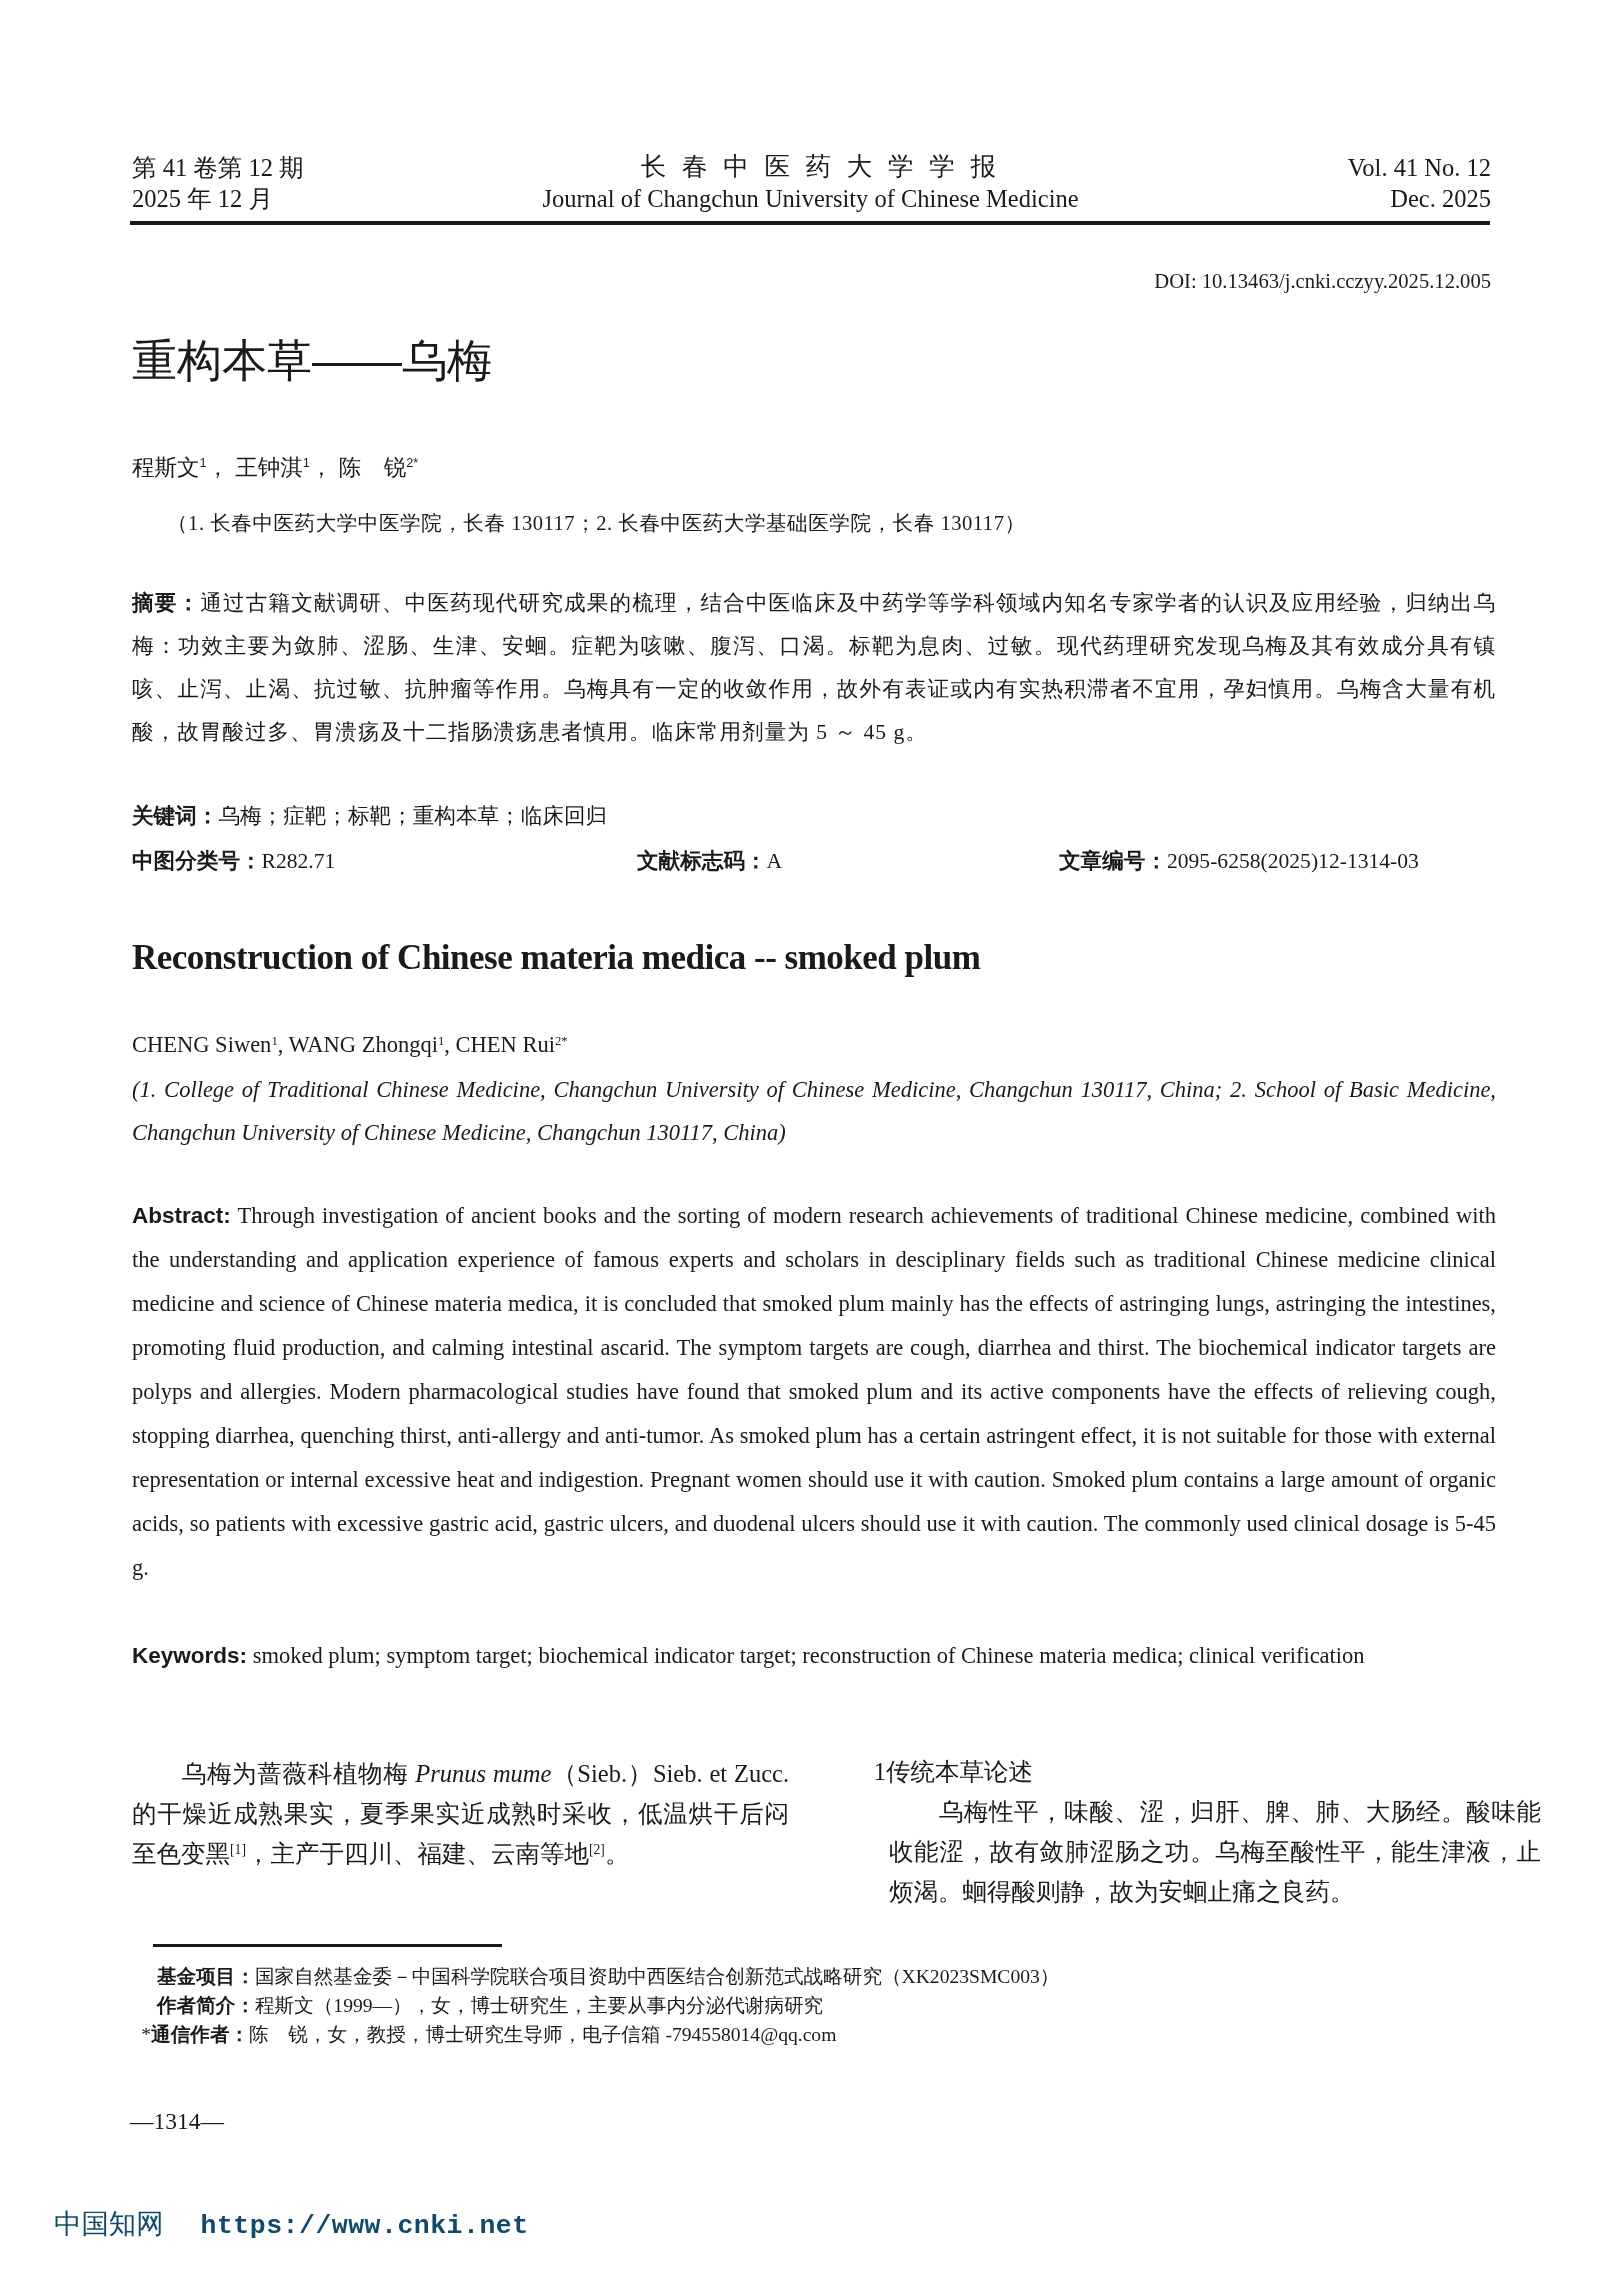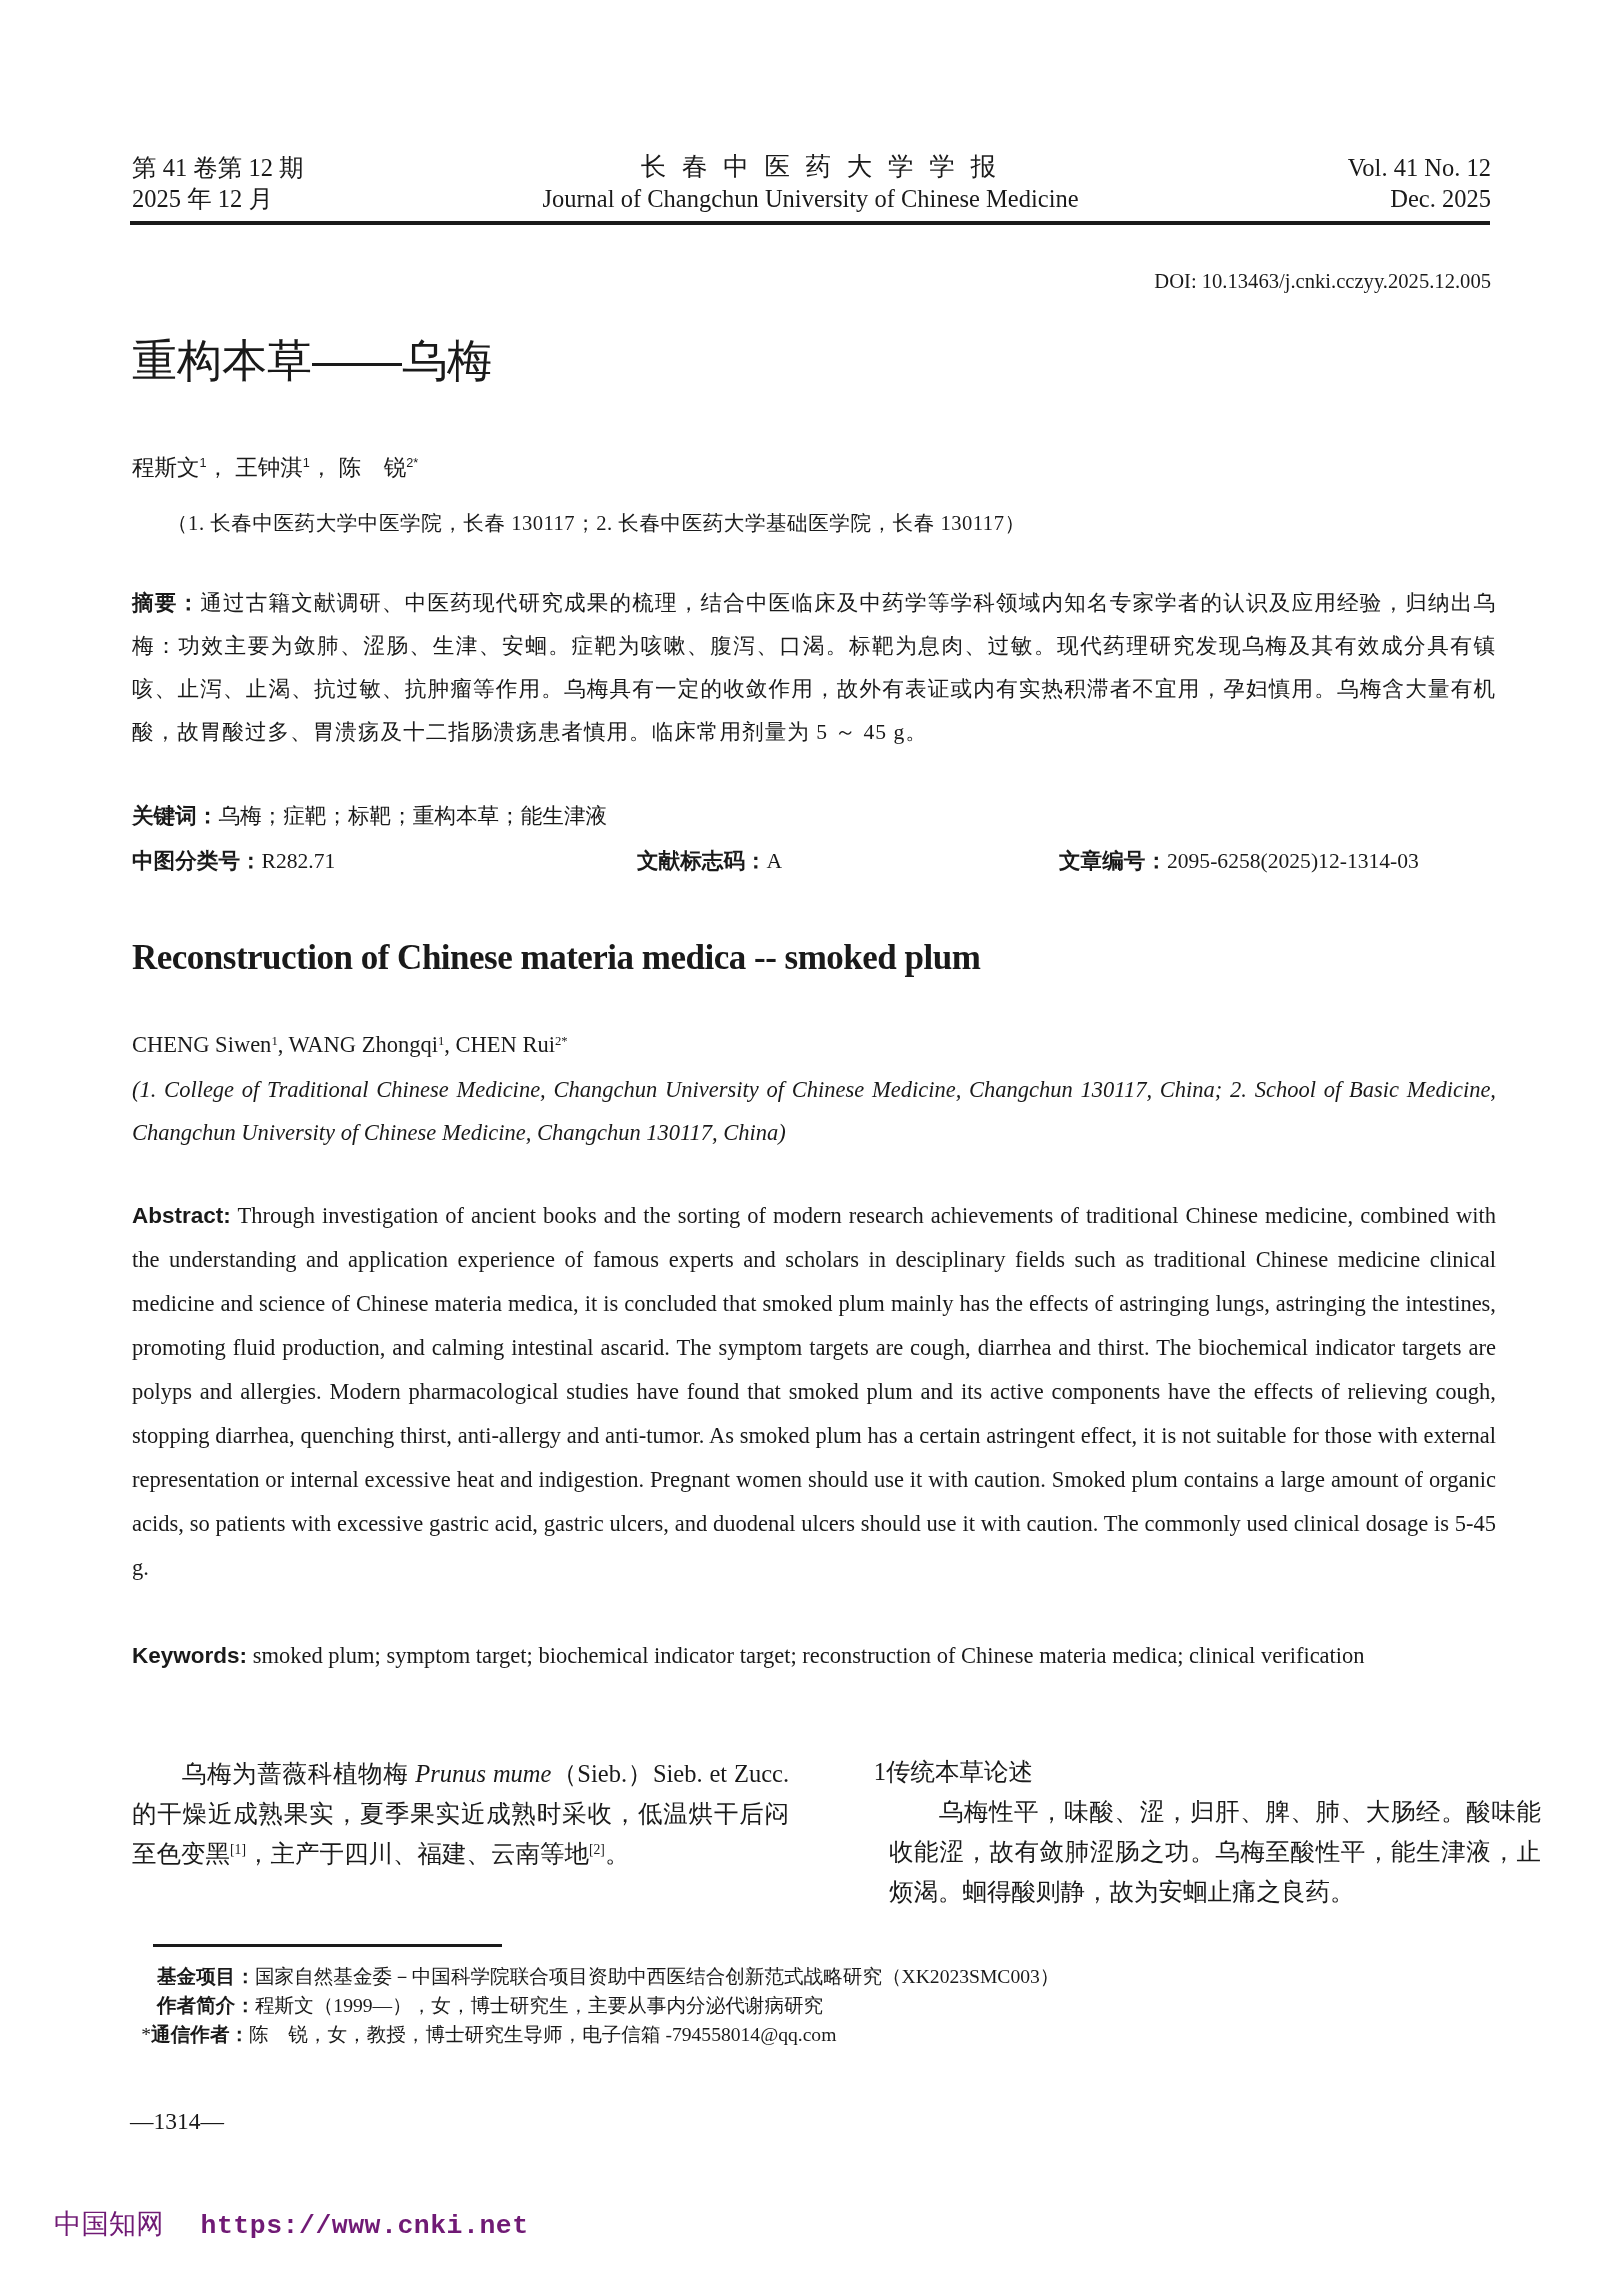--- a/index.html
+++ b/index.html
@@ -41,21 +41,21 @@
   .col-right-body { left:845px; top:1792px; width:652px; font-size:24.5px; line-height:40px; text-align:justify;margin-left:44px; }
   .col-right-body .indent { display:inline-block; width:49px; }
   .col-left sup, .col-right-body sup { font-size:13.7px; vertical-align:top; position:relative; top:-3.9px; }
 
   .fn-rule { left:153px; top:1944px; width:349px; height:2.9px; background:#1a1a1a; }
   .footnotes { left:157px; top:1962px; font-size:19.6px; line-height:28px; }
   .footnotes .row { white-space:nowrap; }
   .footnotes .star { margin-left:-15.7px; }
   .page-num { left:130px; top:2107px; font-size:23.5px; line-height:29px; }
 
-  .watermark { left:54px; top:2205px; font-size:27.4px; line-height:39px; color:#701a75; white-space:nowrap; }
+  .watermark { left:54px; top:2205px; font-size:27.4px; line-height:39px; color:#0c4a6e; white-space:nowrap; }
   .watermark .url { margin-left:37px; font-weight:bold; font-size:26.5px; letter-spacing:0.5px; }
 </style>
 </head>
 <body>
 
 <div class="abs hdr serif" style="left:132px; top:152px;">第 41 卷第 12 期</div>
 <div class="abs hdr serif" style="left:132px; top:183px;">2025 年 12 月</div>
 <div class="abs hdr hdr-cn-title serif" style="left:0; width:1621px; text-align:center; top:151px; padding-left:15.7px;">长春中医药大学学报</div>
 <div class="abs hdr serif" style="left:0; width:1621px; text-align:center; top:183px;">Journal of Changchun University of Chinese Medicine</div>
 <div class="abs hdr serif" style="right:130px; top:152px;">Vol. 41 No. 12</div>
@@ -70,21 +70,21 @@
   <span>王钟淇</span><sup>1</sup><span>，</span>
   <span>陈　锐</span><sup>2*</sup>
 </div>
 <div class="abs cn-affil serif">（1. 长春中医药大学中医学院，长春 130117；2. 长春中医药大学基础医学院，长春 130117）</div>
 
 <div class="abs cn-abstract serif">
   <span class="lbl-bold">摘要：</span><span>通过古籍文献调研、中医药现代研究成果的梳理，结合中医临床及中药学等学科领域内知名专家学者的认识及应用经验，归纳出乌梅：功效主要为敛肺、涩肠、生津、安蛔。症靶为咳嗽、腹泻、口渴。标靶为息肉、过敏。现代药理研究发现乌梅及其有效成分具有镇咳、止泻、止渴、抗过敏、抗肿瘤等作用。乌梅具有一定的收敛作用，故外有表证或内有实热积滞者不宜用，孕妇慎用。乌梅含大量有机酸，故胃酸过多、胃溃疡及十二指肠溃疡患者慎用。临床常用剂量为 5 ～ 45 g。</span>
 </div>
 
 <div class="abs cn-keywords serif">
-  <span class="lbl-bold">关键词：</span><span>乌梅；症靶；标靶；重构本草；能生津液</span>
+  <span class="lbl-bold">关键词：</span><span>乌梅；症靶；标靶；重构本草；临床回归</span>
 </div>
 
 <div class="abs meta-row serif" style="left:132px;">
   <span class="lbl-bold">中图分类号：</span><span>R282.71</span>
 </div>
 <div class="abs meta-row serif" style="left:637px;">
   <span class="lbl-bold">文献标志码：</span><span>A</span>
 </div>
 <div class="abs meta-row serif" style="left:1059px;">
   <span class="lbl-bold">文章编号：</span><span>2095-6258(2025)12-1314-03</span>

